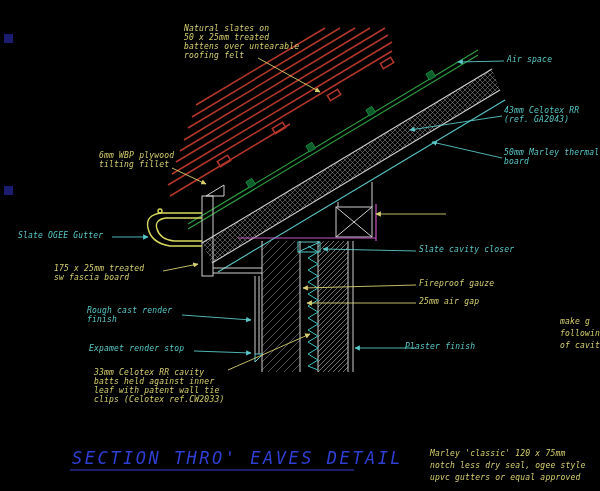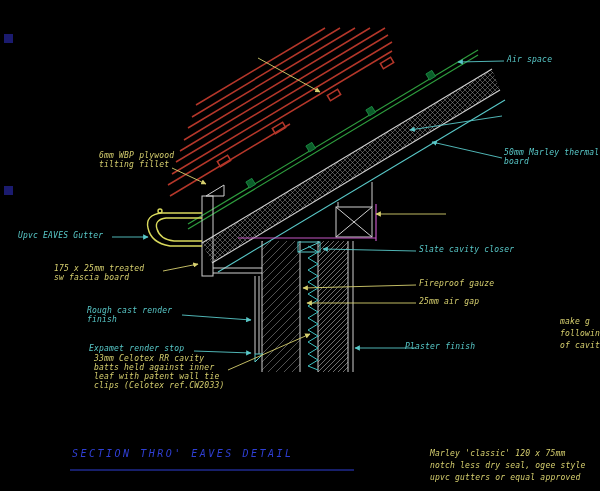--- a/index.html
+++ b/index.html
@@ -4,21 +4,21 @@
 <style>
   html,body{margin:0;padding:0;background:#000;}
   #canvas{position:relative;width:600px;height:491px;background:#000;overflow:hidden;
           font-family:"DejaVu Sans Mono",monospace;}
   .ann{position:absolute;font-size:8px;line-height:9px;font-style:italic;
        white-space:pre-line;letter-spacing:0.2px;}
   .yel{color:#d6cf6e;}
   .cyn{color:#58c8c8;}
   .ann.lh11{line-height:12px;font-style:italic;}
   .ann.lh12{line-height:12px;}
-  #title{position:absolute;left:72px;top:448px;font-size:10px;font-style:italic;
+  #title{position:absolute;left:72px;top:448px;font-size:17px;font-style:italic;
          letter-spacing:2.5px;color:#2f3fd4;white-space:nowrap;}
   svg{position:absolute;left:0;top:0;}
 </style>
 </head>
 <body>
 
 <div id="canvas">
 
   <svg width="600" height="491" viewBox="0 0 600 491" role="img">
     <defs>
@@ -136,33 +136,39 @@
       <line x1="446" y1="214" x2="376" y2="214" stroke="#d6cf6e" marker-end="url(#arrY)"></line>
       <line x1="416" y1="251" x2="323" y2="249" stroke="#58c8c8" marker-end="url(#arrC)"></line>
       <line x1="416" y1="285" x2="303" y2="288" stroke="#d6cf6e" marker-end="url(#arrY)"></line>
       <line x1="416" y1="303" x2="307" y2="303" stroke="#d6cf6e" marker-end="url(#arrY)"></line>
       <line x1="416" y1="348" x2="355" y2="348" stroke="#58c8c8" marker-end="url(#arrC)"></line>
     </g>
 
     <line x1="70" y1="470" x2="354" y2="470" stroke="#2f3fd4" stroke-width="1.2"></line>
   </svg>
 
+  <div class="ann yel" style="left:184px;top:24px">Natural slates on
+50 x 25mm treated
+battens over untearable
+roofing felt</div>
   <div class="ann yel" style="left:99px;top:151px">6mm WBP plywood
 tilting fillet</div>
-  <div class="ann cyn" style="left:18px;top:231px">Upvc EAVES Gutter</div>
+  <div class="ann cyn" style="left:18px;top:231px">Slate OGEE Gutter</div>
   <div class="ann yel" style="left:54px;top:264px">175 x 25mm treated
 sw fascia board</div>
   <div class="ann cyn" style="left:87px;top:306px">Rough cast render
 finish</div>
   <div class="ann cyn" style="left:89px;top:344px">Expamet render stop</div>
-  <div class="ann yel" style="left:94px;top:354px">33mm Celotex RR cavity
+  <div class="ann yel" style="left:94px;top:368px">33mm Celotex RR cavity
 batts held against inner
 leaf with patent wall tie
 clips (Celotex ref.CW2033)</div>
   <div class="ann cyn" style="left:507px;top:55px">Air space</div>
+  <div class="ann cyn" style="left:504px;top:106px">43mm Celotex RR
+(ref. GA2043)</div>
   <div class="ann cyn" style="left:504px;top:148px">50mm Marley thermal
 board</div>
   <div class="ann cyn" style="left:419px;top:245px">Slate cavity closer</div>
   <div class="ann yel" style="left:419px;top:279px">Fireproof gauze</div>
   <div class="ann yel" style="left:419px;top:297px">25mm air gap</div>
   <div class="ann cyn" style="left:405px;top:342px">Plaster finish</div>
   <div class="ann yel lh12" style="left:560px;top:316px">make g
 following
 of cavity</div>
   <div class="ann yel lh11" style="left:430px;top:448px">Marley 'classic' 120 x 75mm

